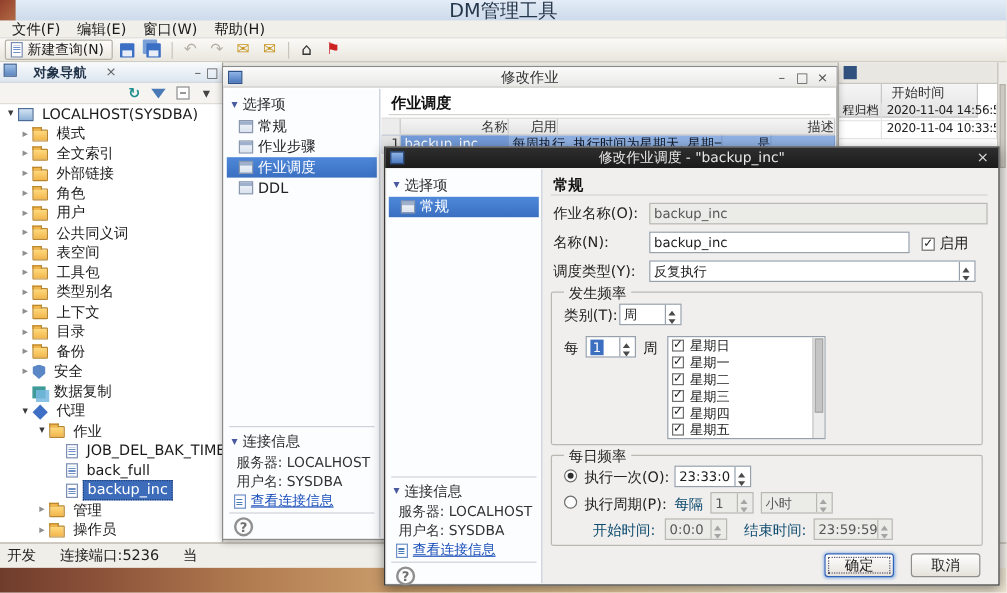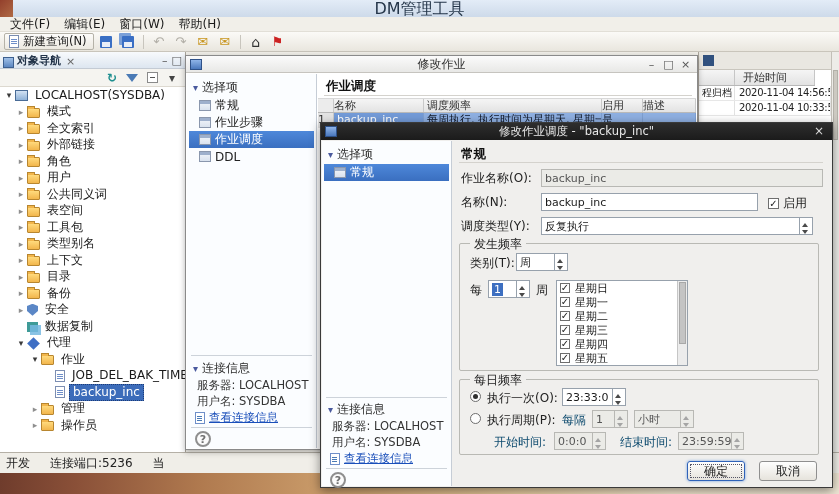--- a/index.html
+++ b/index.html
@@ -30,21 +30,21 @@
   .tsep{width:1px;height:14px;background:#c8c5bd;margin:0 3px}
   .dis{color:#b3b0a8}
   .mailc{color:#c8951f}
   .homec{color:#333;font-size:14px}
   .flagc{color:#cc2222}
 
   
   #navigator{position:absolute;left:0;top:52px;width:186px;bottom:21px;background:#fff;border-right:1px solid #a9a49a}
   .nav-header{position:absolute;left:0;top:0;right:0;height:17px;background:linear-gradient(#f8fafc,#dde6f0);
     border-bottom:1px solid #c4cbd4;display:flex;align-items:center;padding:0 3px}
-  .nav-tab{display:flex;align-items:flex-end;gap:3px;font-size:11px;font-weight:bold;color:#23344a}
+  .nav-tab{display:flex;align-items:flex-start;gap:14px;font-size:11px;font-weight:bold;color:#23344a}
   .nticon{width:11px;height:11px;background:linear-gradient(#9fc0e8,#5c86c0);border:1px solid #3c5f8f}
   .tab-close{font-weight:normal;color:#666;font-size:11px;padding:0 2px}
   .panel-controls{margin-left:auto;display:flex;gap:4px;color:#555;font-size:11px}
   .nav-tools{position:absolute;left:0;top:17px;right:0;height:18px;background:#f5f4f0;border-bottom:1px solid #ddd9d0;
     display:flex;justify-content:flex-end;align-items:center;gap:6px;padding-right:6px}
   .nt{width:14px;height:14px;display:flex;align-items:center;justify-content:center;font-size:12px}
   .nt-refresh{color:#1f8f8f;font-weight:bold}
   .nt-funnel{width:0;height:0;border-left:6px solid transparent;border-right:6px solid transparent;border-top:8px solid #4a7ab5}
   .nt-boxminus{width:11px;height:11px;border:1px solid #8a8a8a;background:#fff;position:relative}
   .nt-boxminus::after{content:"";position:absolute;left:2px;top:4px;width:5px;height:1px;background:#555}
@@ -65,21 +65,21 @@
   .ticon.doc{width:10px;height:12px;background:#fff;border:1px solid #7c8eb2}
   .ticon.doc::after{content:"";position:absolute;left:1px;top:2px;width:6px;height:7px;
     background:repeating-linear-gradient(#fff 0 1px,#6f8fc9 1px 2px)}
   .tlabel{padding:0 3px;line-height:15px}
   .tlabel.sel{background:#3c6cba;color:#fff;border:1px dotted #1d3c76}
 
   
   #results{position:absolute;left:698px;top:52px;width:133px;bottom:21px;background:#fff;border-left:1px solid #a9a49a}
   .res-band{position:absolute;left:0;top:0;right:0;height:18px;background:#e9e7e1;border-bottom:1px solid #c9c6be}
   .res-icon{position:absolute;left:4px;top:3px;width:11px;height:11px;background:#31517e}
-  .res-header{position:absolute;left:0;top:18px;right:16px;height:16px;display:flex;
+  .res-header{position:absolute;left:0;top:18px;right:16px;height:28px;display:flex;
     background:linear-gradient(#f5f5f5,#e3e3e3);border-bottom:1px solid #b8b8b8;font-size:11px;color:#333}
   .rc{border-right:1px solid #c6c6c6;overflow:hidden;white-space:nowrap;line-height:15px;padding:0 3px}
   .rc.c1{width:36px;flex:none;text-align:right}
   .rc.c2{flex:1;padding-left:8px}
   .res-row{display:flex;height:15px;font-size:10px;border-bottom:1px solid #e7e7e7;color:#222}
   .res-row .rc{border-right:1px solid #e2e2e2;line-height:14px}
   .res-row .rc.c2{padding-left:4px;letter-spacing:-0.3px}
   #res-rows{position:absolute;left:0;top:34px;right:0}
   .res-scroll{position:absolute;right:-8px;top:0;bottom:0;width:8px;background:#edece8;border-left:1px solid #c2bfb7}
   .res-thumb{position:absolute;left:1px;right:1px;top:18px;height:70px;background:#ccc9c1;border:1px solid #b3b0a8}
@@ -116,21 +116,21 @@
     border-bottom:1px solid #c6c4bf}
   .jd-title .dlg-icon{position:absolute;left:4px;top:3px}
   .jd-title-text{position:absolute;left:0;right:0;text-align:center;line-height:17px;font-size:12px;color:#333}
   .winctl{position:absolute;right:4px;top:0;height:17px;display:flex;gap:2px;align-items:center;color:#555;font-size:11px}
   .winctl span{width:15px;text-align:center;cursor:default}
   .jd-left{position:absolute;left:1px;top:18px;bottom:1px;width:130px;background:#fbfdff;border-right:1px solid #c6cdd6}
   .jd-right{position:absolute;left:132px;top:18px;right:1px;bottom:1px;background:#fff}
   .jtable{position:absolute;left:0;top:24px;right:0}
   .jt-head{display:flex;height:15px;background:linear-gradient(#f5f5f5,#e3e3e3);border-bottom:1px solid #b8b8b8;
     font-size:11px;color:#333;border-top:1px solid #d8d8d8}
-  .jt{border-right:1px solid #c9c9c9;overflow:hidden;white-space:nowrap;line-height:14px;text-align:left;flex:none}
+  .jt{border-right:1px solid #c9c9c9;overflow:hidden;white-space:nowrap;line-height:14px;text-align:right;flex:none}
   .jt.c0{width:16px;background:#ececec}
   .jt.c1{width:90px}
   .jt.c2{width:178px;text-align:left;padding:0 3px}
   .jt.c3{width:41px}
   .jt.c4{flex:1}
   .jt-row{display:flex;height:15px;font-size:11px}
   .jt-row.selrow{background:#8fb0e2;color:#101828}
   .jt-row .jt{border-right:1px solid #7e9fd0}
   .jt-row .jt.c0{background:#e4e4e4;color:#333;border-right:1px solid #c9c9c9}
   .jt-row .jt.c1{background:#739bd8;color:#fff;text-align:left;padding:0 3px}
@@ -325,20 +325,25 @@
             <span class="tlabel">作业</span>
           </div>
         <div class="trow lvl3">
             <span class="exp"></span>
             <span class="ticon doc"></span>
             <span class="tlabel">JOB_DEL_BAK_TIMELY</span>
           </div>
         <div class="trow lvl3">
             <span class="exp"></span>
             <span class="ticon doc"></span>
+            <span class="tlabel">back_full</span>
+          </div>
+        <div class="trow lvl3">
+            <span class="exp"></span>
+            <span class="ticon doc"></span>
             <span class="tlabel sel">backup_inc</span>
           </div>
         <div class="trow lvl2">
             <span class="exp closed">▸</span>
             <span class="ticon folder"></span>
             <span class="tlabel">管理</span>
           </div>
         <div class="trow lvl2">
             <span class="exp closed">▸</span>
             <span class="ticon folder"></span>
@@ -422,21 +427,20 @@
       <div class="hsep" style="top:353px"></div>
       <div class="help" style="top:357px">?</div>
     </div>
     <div class="jd-right">
       <div class="sec-title" style="left:8px;top:4px">作业调度</div>
       <div class="titsep" style="left:6px;right:4px;top:21px"></div>
       <div class="jtable">
         <div class="jt-head">
           <div class="jt c0"></div>
           <div class="jt c1">名称</div>
-          <div class="jt c2">调度频率</div>
           <div class="jt c3">启用</div>
           <div class="jt c4">描述</div>
         </div>
         <div class="jt-row selrow">
           <div class="jt c0">1</div>
           <div class="jt c1">backup_inc</div>
           <div class="jt c2">每周执行, 执行时间为星期天, 星期一, 星期</div>
           <div class="jt c3">是</div>
           <div class="jt c4"></div>
         </div>

